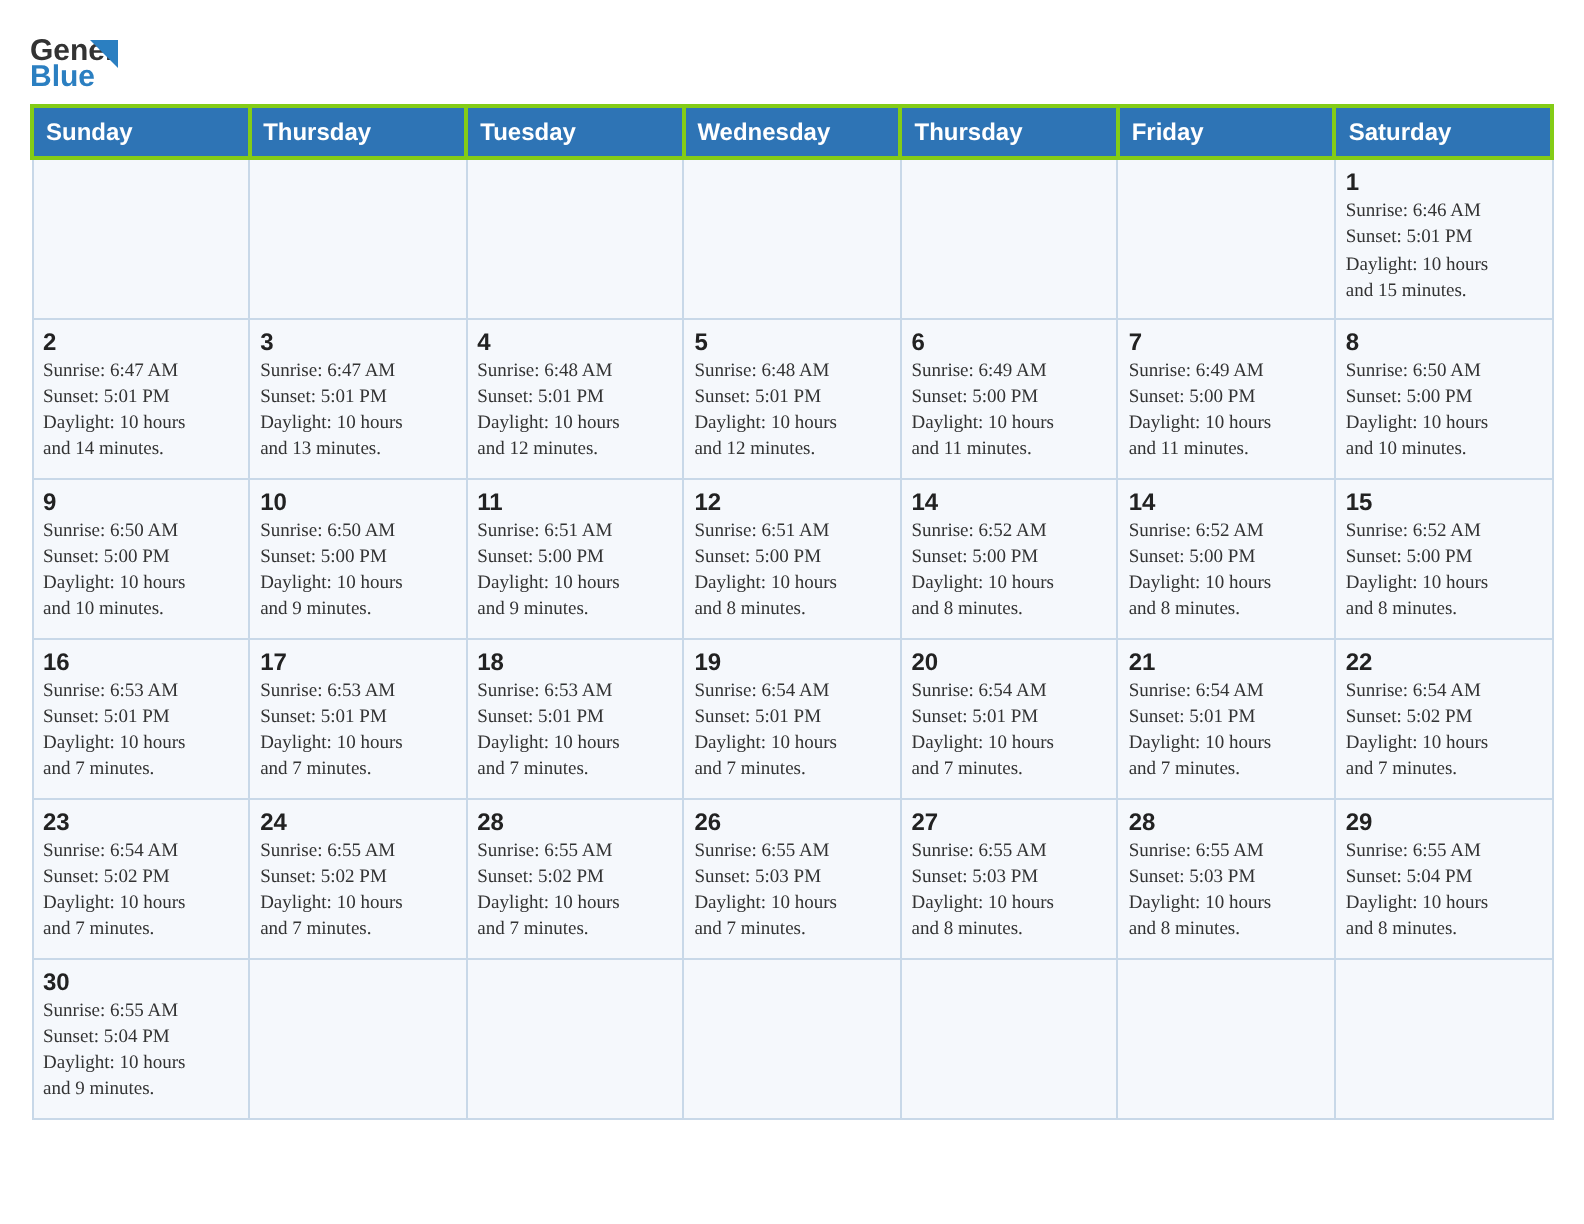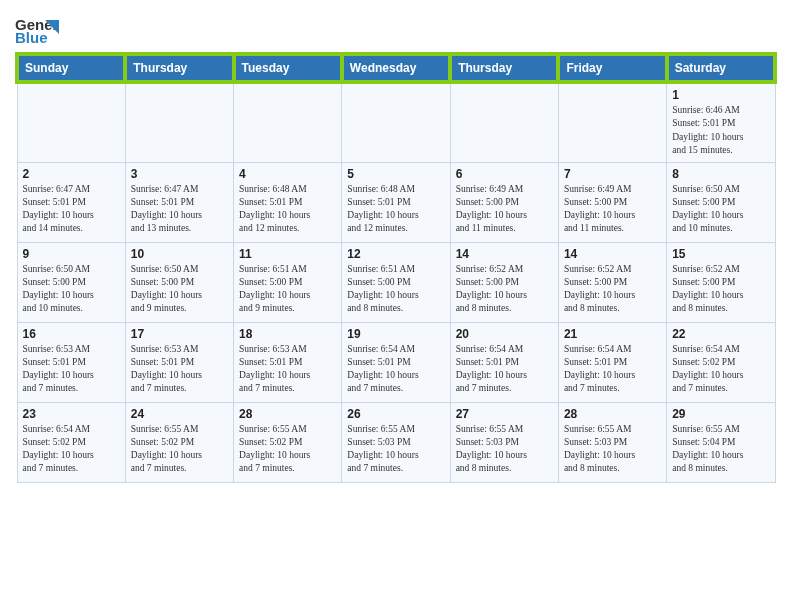--- a/index.html
+++ b/index.html
@@ -33,21 +33,21 @@
       border-collapse: collapse;
       table-layout: fixed;
     }
     .calendar th {
       background-color: #2E74B5;
       color: #fff;
       text-align: left;
       padding: 5px 6px;
       font-size: 12px;
       font-weight: bold;
-      border: 4px solid #84cc16;
+      border: 2px solid #84cc16;
     }
     .calendar td {
       vertical-align: top;
       border: 1px solid #c8d8e8;
       padding: 4px 5px;
       font-size: 10px;
       color: #333;
       background: #f5f8fc;
       height: 80px;
     }
@@ -319,14 +319,29 @@
 and 8 minutes.</div>
         </td>
         <td>
           <span class="day-number">29</span>
           <div class="day-info" style="white-space: pre-line;">Sunrise: 6:55 AM
 Sunset: 5:04 PM
 Daylight: 10 hours
 and 8 minutes.</div>
         </td>
       </tr>
+      <tr>
+        <td>
+          <span class="day-number">30</span>
+          <div class="day-info" style="white-space: pre-line;">Sunrise: 6:55 AM
+Sunset: 5:04 PM
+Daylight: 10 hours
+and 9 minutes.</div>
+        </td>
+        <td class="empty"></td>
+        <td class="empty"></td>
+        <td class="empty"></td>
+        <td class="empty"></td>
+        <td class="empty"></td>
+        <td class="empty"></td>
+      </tr>
     </tbody>
 </table>
 
 </body></html>

